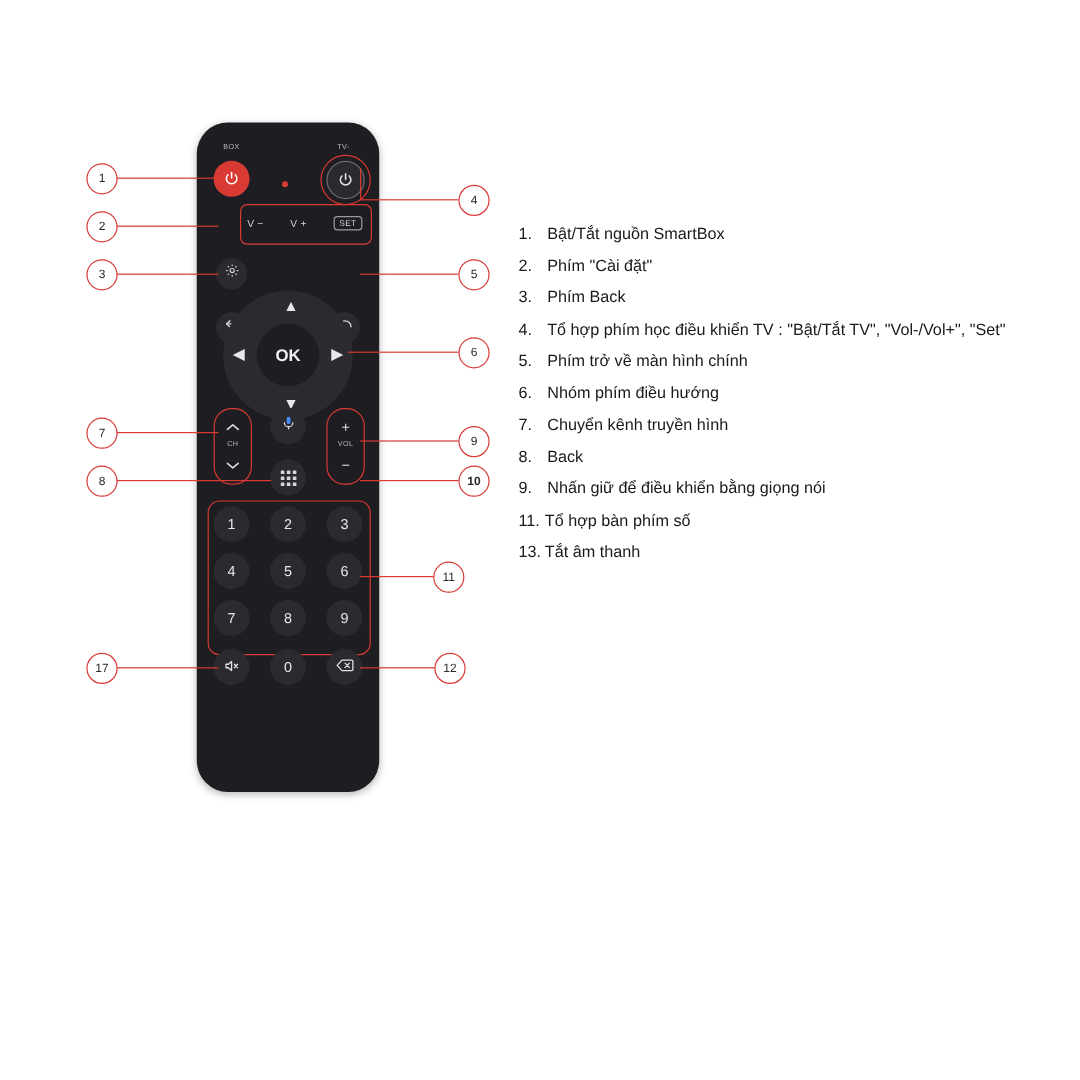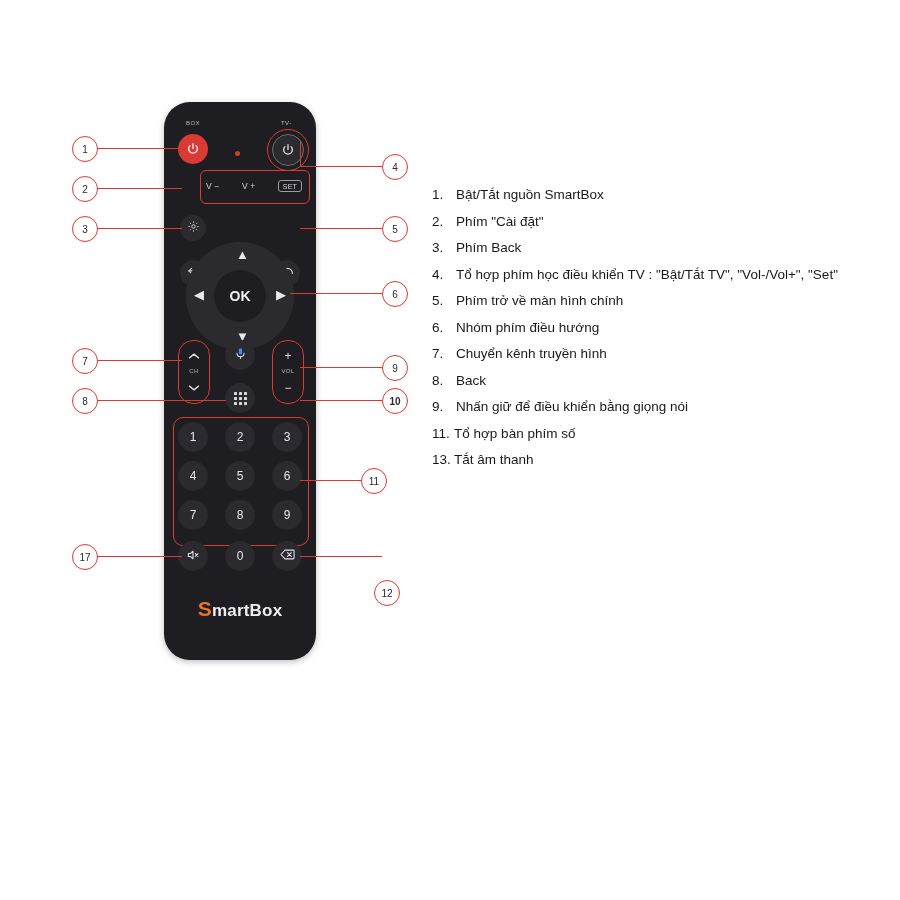--- a/index.html
+++ b/index.html
@@ -424,23 +424,20 @@
   <div class="key" style="position:absolute; left:61px; top:439px;">0</div>
   <div class="key" style="position:absolute; left:108px; top:439px;">
     <span>
       <svg width="15" height="13" viewBox="0 0 24 20" fill="none" stroke="#e6e5ea" stroke-width="1.7" stroke-linecap="round" stroke-linejoin="round">
         <path d="M8 3 H21 a1.5 1.5 0 0 1 1.5 1.5 v11 A1.5 1.5 0 0 1 21 17 H8 L1.5 10 z"></path>
         <path d="M12 7 l6 6M18 7 l-6 6"></path>
       </svg>
     </span>
   </div>
 
-  <div id="brand">
-    <span class="s-mark">S</span><span>martBox</span>
-  </div>
 </div>
 
 <div class="lead" style="left:96px; top:148px; width:86px;"></div>
 <div class="callout" style="left:72px; top:136px;">1</div>
 
 <div class="lead" style="left:96px; top:188px; width:86px;"></div>
 <div class="callout" style="left:72px; top:176px;">2</div>
 
 <div class="lead" style="left:96px; top:228px; width:86px;"></div>
 <div class="callout" style="left:72px; top:216px;">3</div>
@@ -467,21 +464,21 @@
 <div class="lead" style="left:300px; top:367px; width:82px;"></div>
 <div class="callout" style="left:382px; top:355px;">9</div>
 
 <div class="lead" style="left:300px; top:400px; width:82px;"></div>
 <div class="callout" style="left:382px; top:388px;font-weight:bold;">10</div>
 
 <div class="lead" style="left:300px; top:480px; width:82px;"></div>
 <div class="callout" style="left:361px; top:468px;">11</div>
 
 <div class="lead" style="left:300px; top:556px; width:82px;"></div>
-<div class="callout" style="left:374px; top:544px;margin-top:36px;">12</div>
+<div class="callout" style="left:362px; top:544px;">12</div>
 
 <div id="legend">
   <div class="li">
     <span class="num">1.</span>
     <span class="txt">Bật/Tắt nguồn SmartBox</span>
   </div>
   <div class="li">
     <span class="num">2.</span>
     <span class="txt">Phím "Cài đặt"</span>
   </div>

